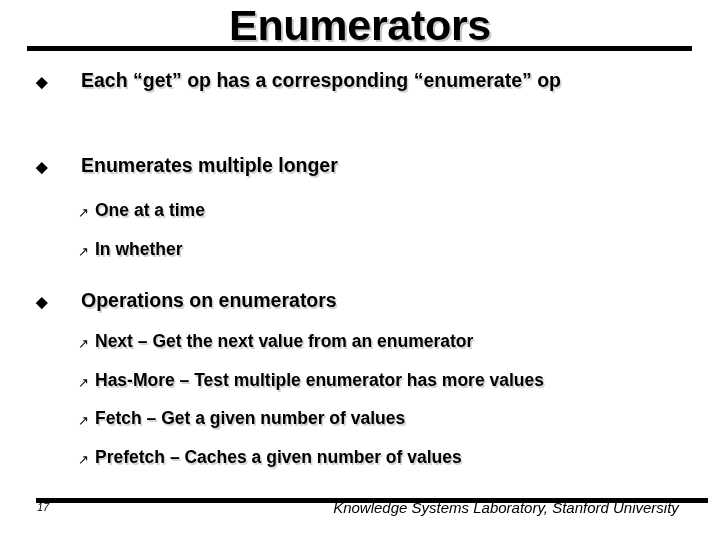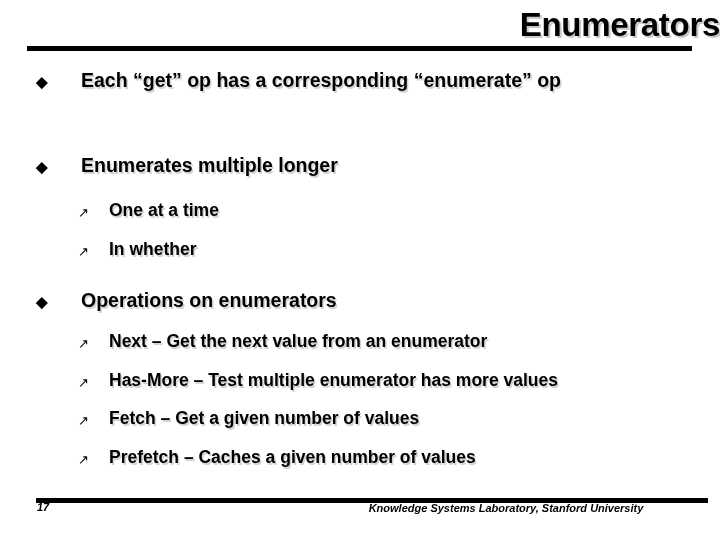--- a/index.html
+++ b/index.html
@@ -17,22 +17,22 @@
     background: #ffffff;
     overflow: hidden;
   }
 
   
   .title {
     position: absolute;
     left: 0;
     top: 6px;
     width: 720px;
-    text-align: right;
-    font-size: 33px;
+    text-align: center;
+    font-size: 43px;
     font-weight: bold;
     color: #000000;
     letter-spacing: -0.3px;
     line-height: 38px;
     text-shadow: 2px 2px 0 #c8c8c8;
     white-space: nowrap;
   }
   .title-rule {
     position: absolute;
     left: 27px;
@@ -83,51 +83,51 @@
     left: 0;
     top: 2px;
     width: 16px;
     font-size: 13px;
     font-weight: normal;
     line-height: 23px;
     text-shadow: none;
   }
   .bullet-l2 .text {
     display: block;
-    margin-left: 31px;
+    margin-left: 17px;
   }
 
   
   .footer-rule {
     position: absolute;
     left: 36px;
     top: 498px;
     width: 672px;
     height: 5px;
     background: #000000;
   }
   .slide-number {
     position: absolute;
     left: 37px;
     top: 501px;
     font-size: 11px;
     font-style: italic;
-    font-weight: bold;
+    font-weight: normal;
     color: #000000;
     line-height: 12px;
   }
   .footer-text {
     position: absolute;
     left: 300px;
     top: 502px;
     width: 412px;
     text-align: center;
-    font-size: 11px;
+    font-size: 15px;
     font-style: italic;
-    font-weight: bold;
+    font-weight: normal;
     color: #000000;
     line-height: 12px;
     white-space: nowrap;
   }
 </style>
 </head>
 <body>
 
 <div id="slide">
 

